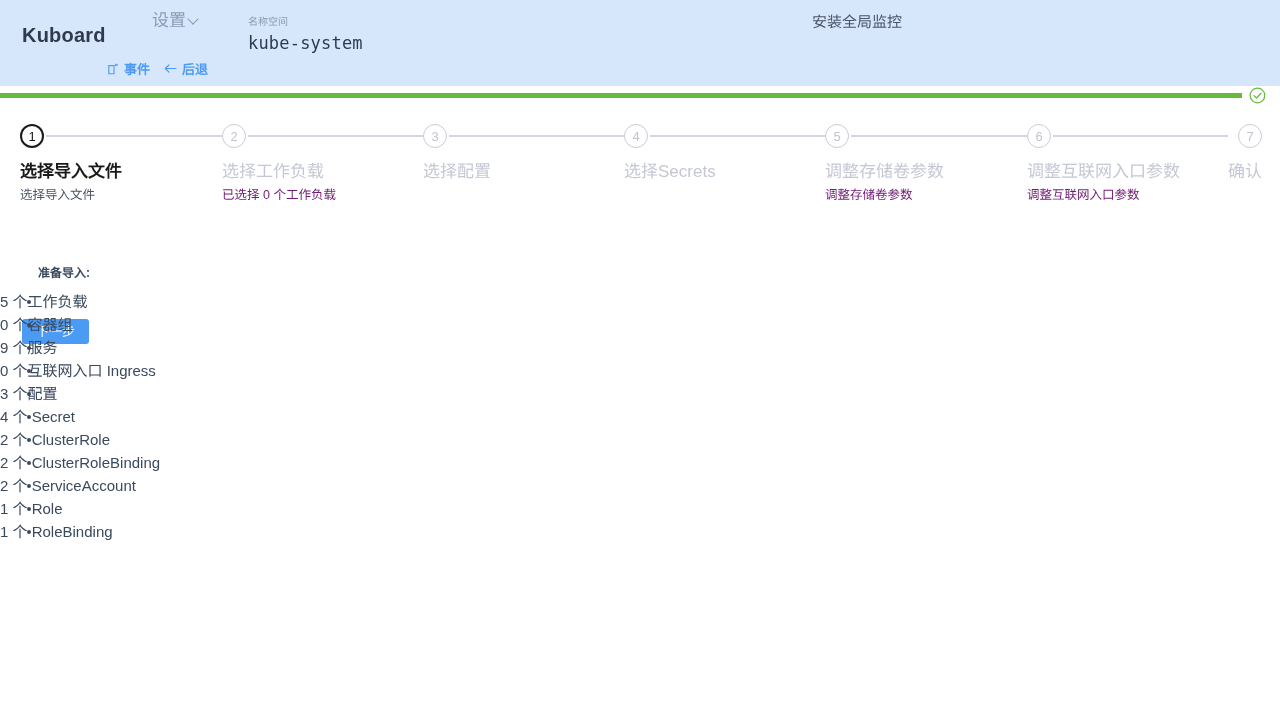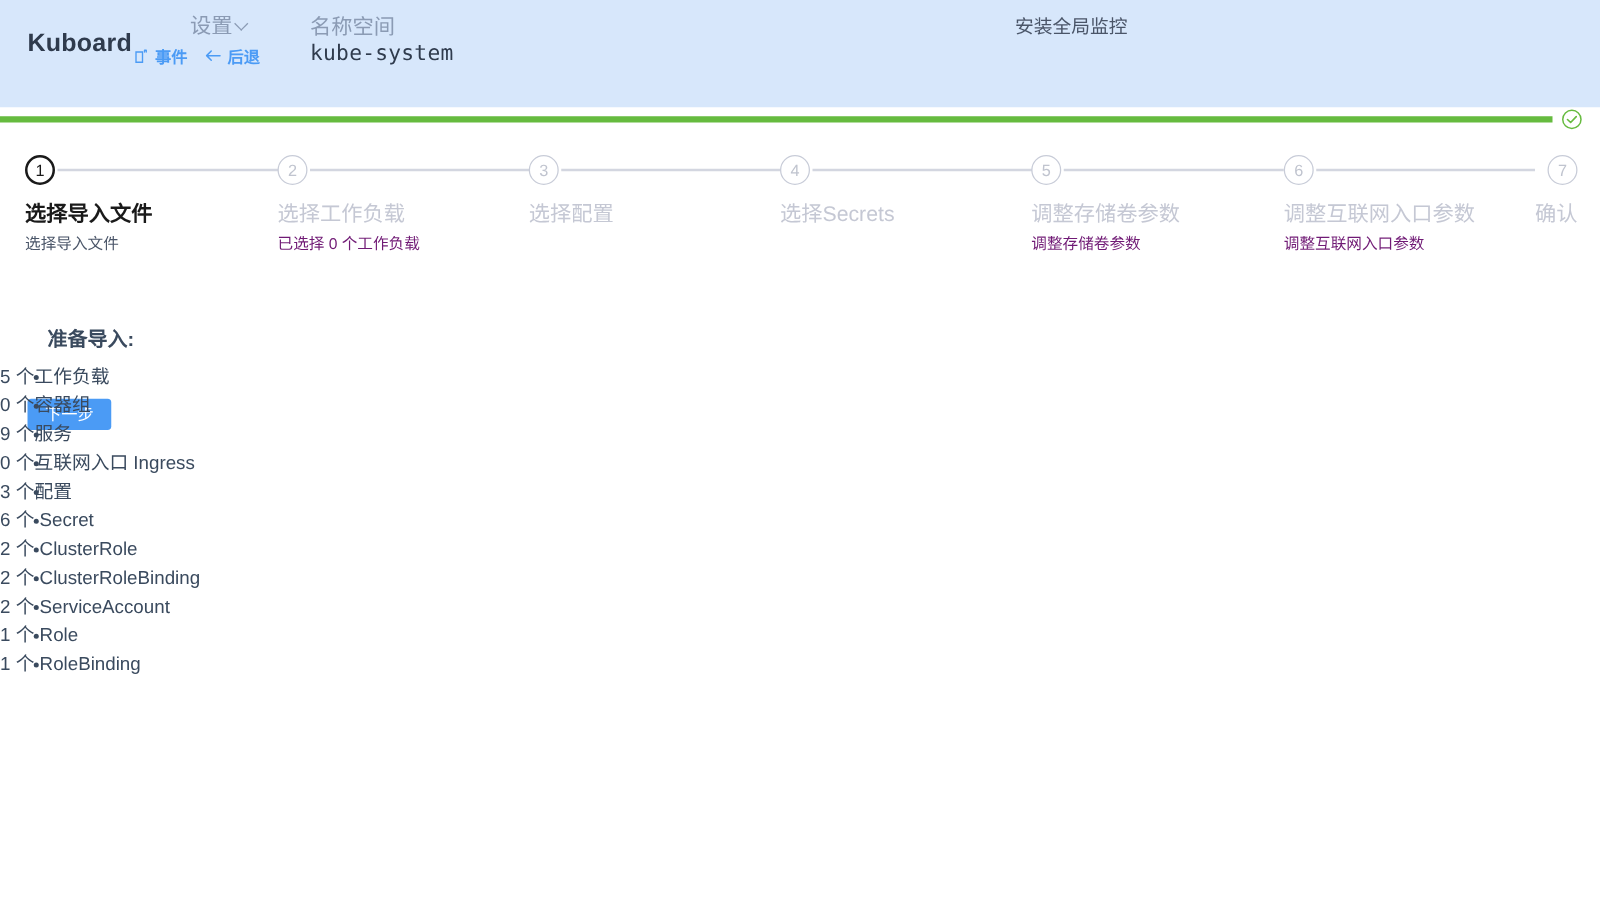--- a/index.html
+++ b/index.html
@@ -66,29 +66,30 @@
   }
   .hlink {
     display: inline-flex;
     align-items: center;
     gap: 5px;
     color: #4b9bf5;
     font-size: 13px;
     font-weight: 700;
     cursor: pointer;
     text-decoration: none;
+    margin-top: 24px;
   }
   .hlink .gi { display: inline-flex; align-items: center; }
   .ns-block {
     position: absolute;
     left: 248px;
     top: 14px;
   }
   .ns-label {
-    font-size: 17px;
+    font-size: 10px;
     color: #8b9bb4;
     line-height: 16px;
   }
   .ns-value {
     font-family: "DejaVu Sans Mono", "Liberation Mono", monospace;
     font-size: 17px;
     color: #2f3b4d;
     line-height: 22px;
     margin-top: 2px;
     letter-spacing: .2px;
@@ -207,21 +208,21 @@
 
   
   .content {
     position: absolute;
     left: 0;
     top: 262px;
     width: 1280px;
   }
   .prep-title {
     margin-left: 38px;
-    font-size: 16px;
+    font-size: 12px;
     font-weight: 700;
     color: #3a4a5e;
     line-height: 22px;
   }
   ul.prep-list {
     list-style: none;
     margin: 6px 0 0 0;
     padding: 0;
   }
   ul.prep-list li {
@@ -359,20 +360,20 @@
 </div>
 
 <div class="content">
   <div class="prep-title">准备导入:</div>
   <ul class="prep-list">
     <li>5 个工作负载</li>
     <li>0 个容器组</li>
     <li>9 个服务</li>
     <li>0 个互联网入口 Ingress</li>
     <li>3 个配置</li>
-    <li>6 个 Secret</li>
+    <li>4 个 Secret</li>
     <li>2 个 ClusterRole</li>
     <li>2 个 ClusterRoleBinding</li>
     <li>2 个 ServiceAccount</li>
     <li>1 个 Role</li>
     <li>1 个 RoleBinding</li>
   </ul>
 </div>
 
 </body></html>

